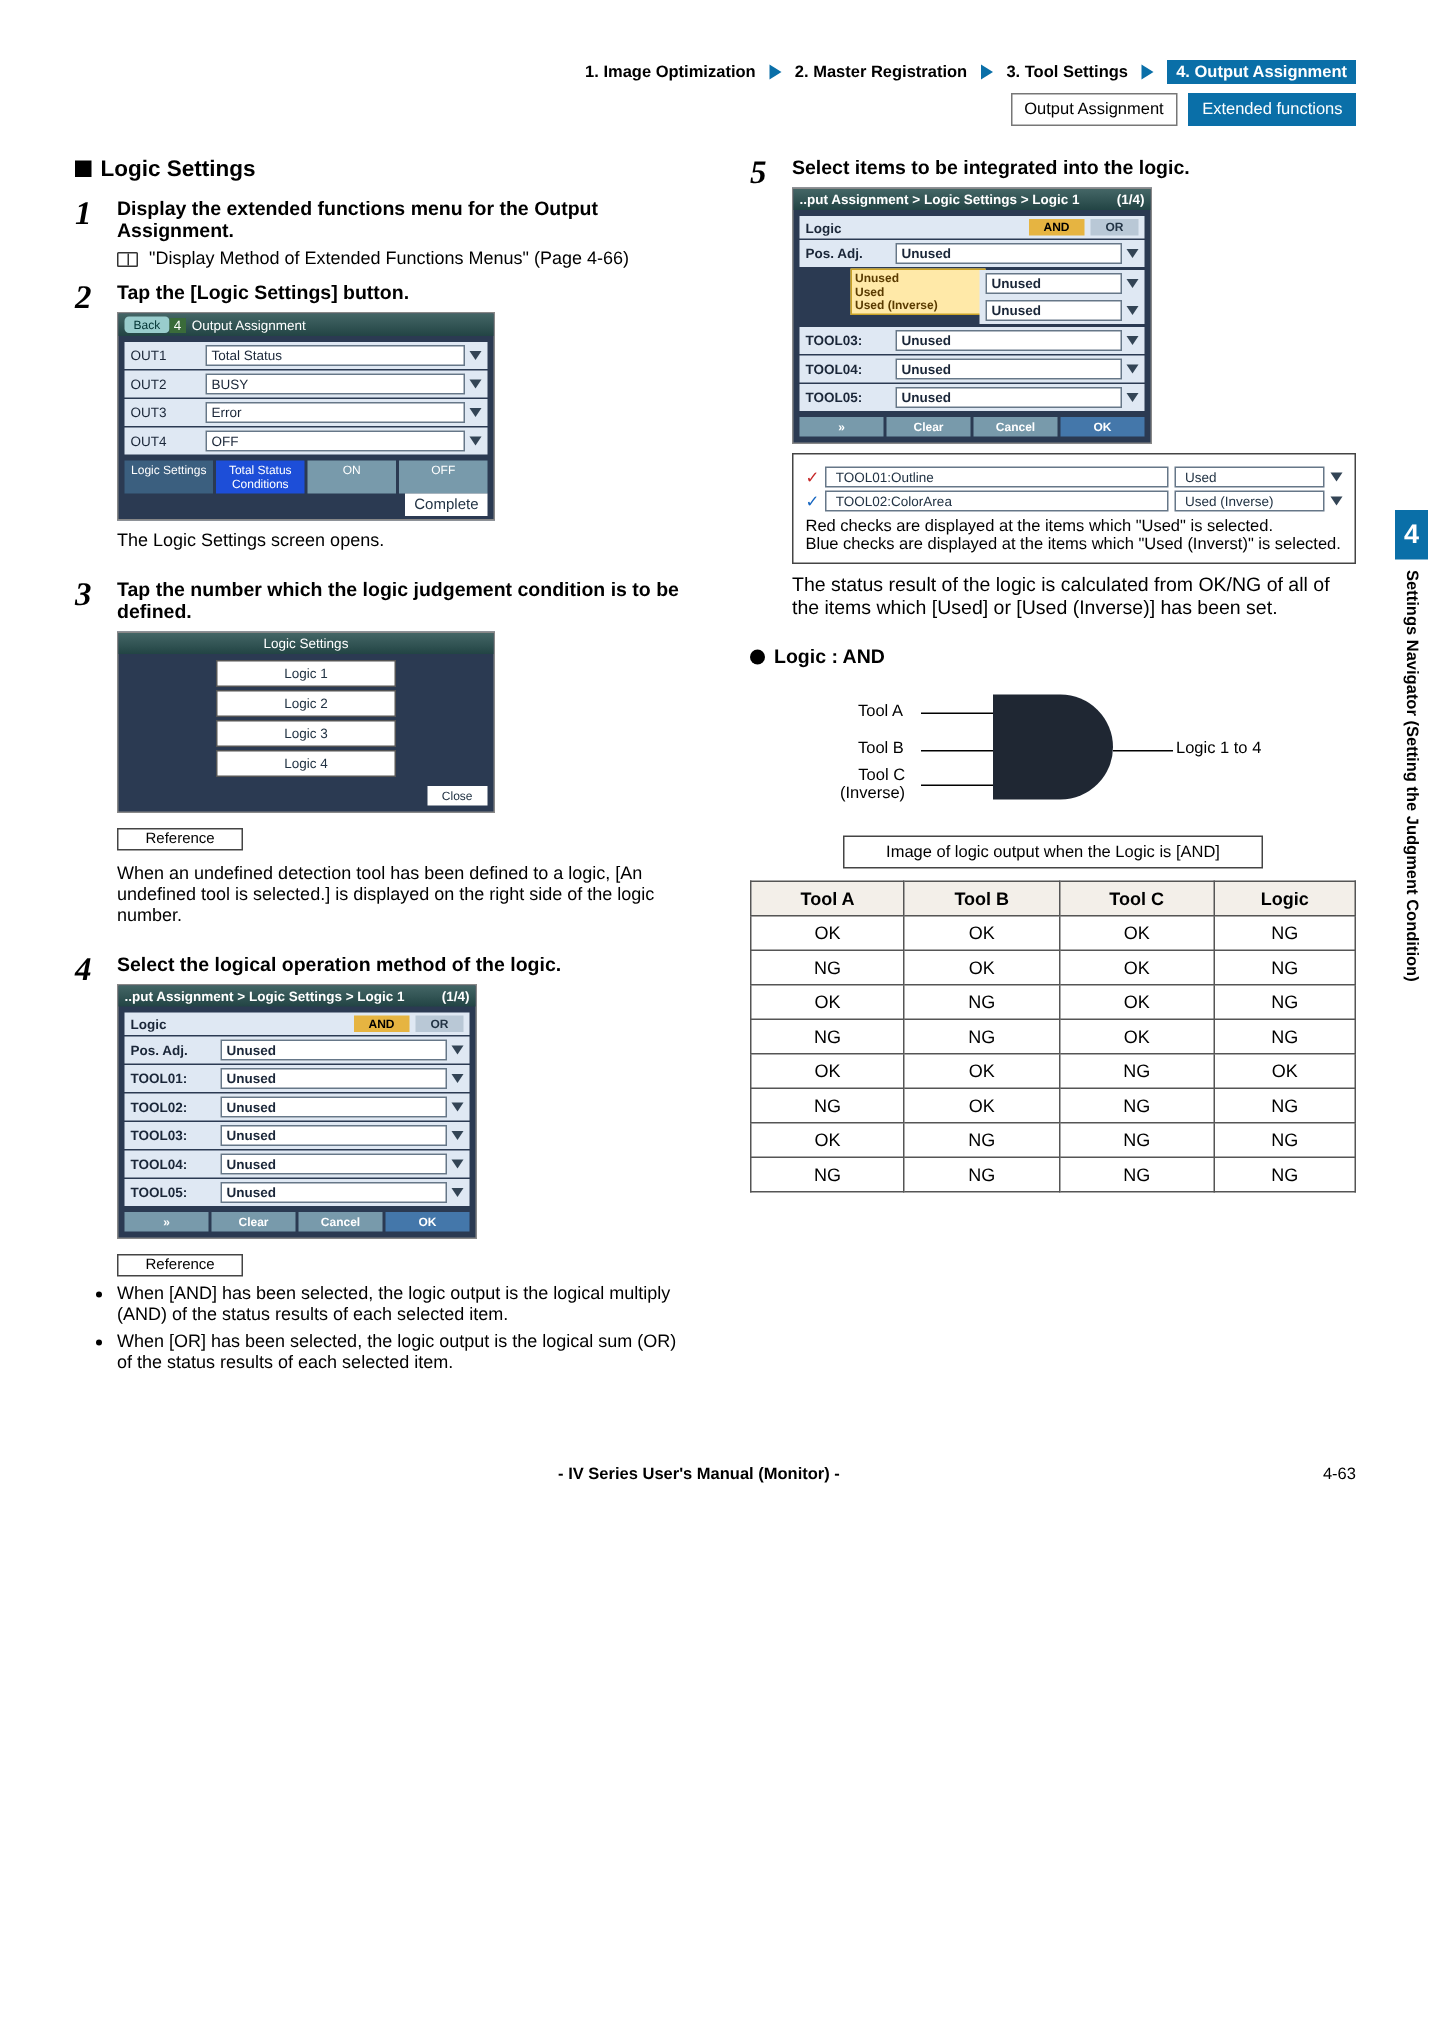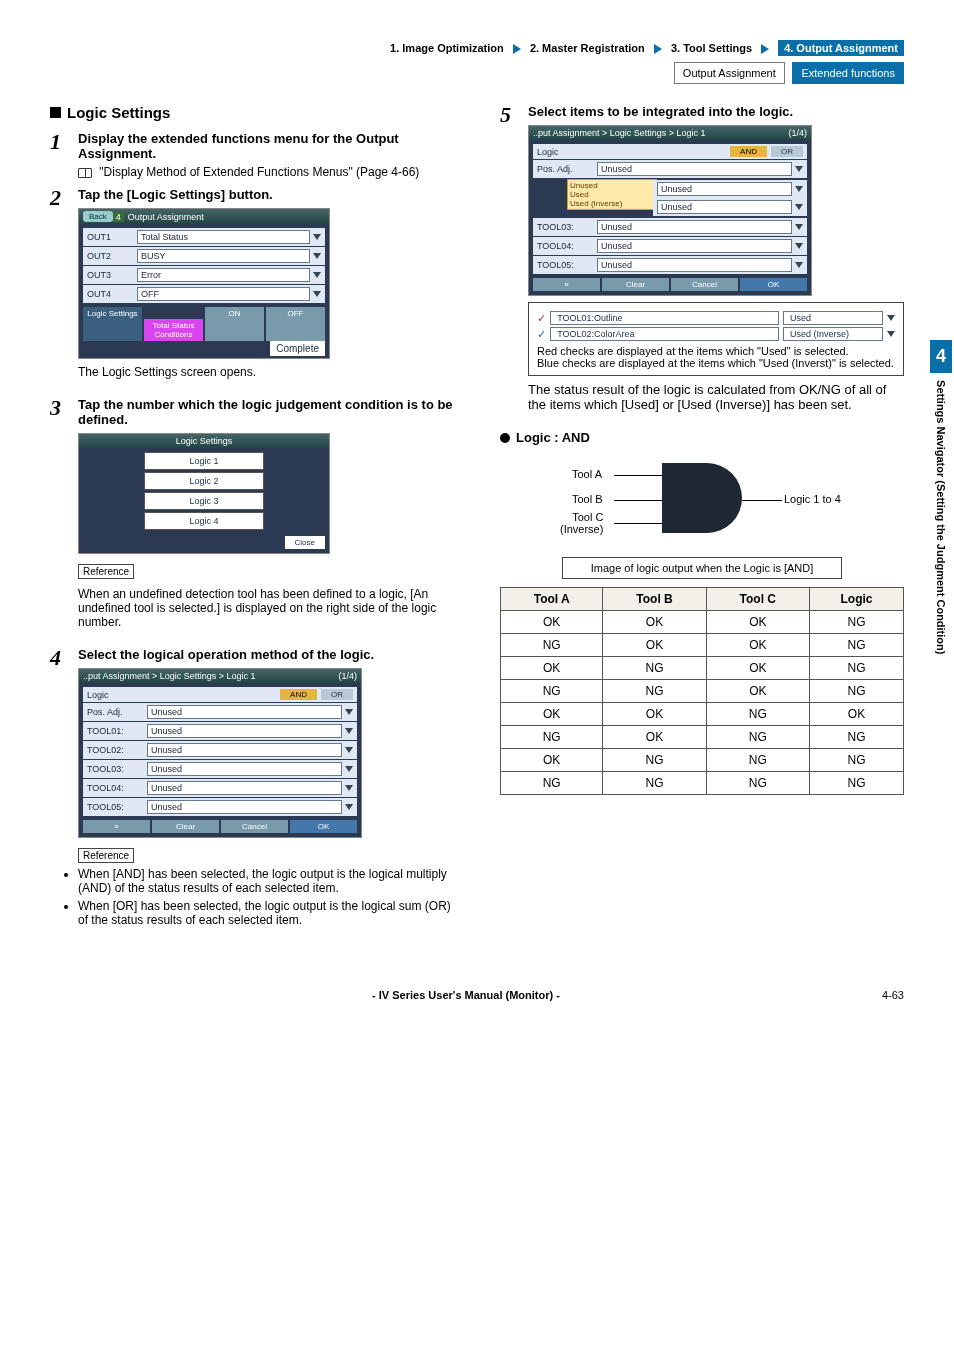--- a/index.html
+++ b/index.html
@@ -16,38 +16,38 @@
   .col { flex: 1; min-width: 0; }
   .section-title { font-size: 15px; font-weight: bold; margin-bottom: 10px; display: flex; align-items: center; }
   .sq { display: inline-block; width: 11px; height: 11px; background: #000; margin-right: 6px; }
   .step { display: flex; gap: 8px; margin-bottom: 8px; }
   .stepnum { font-family: "Times New Roman", serif; font-style: italic; font-weight: bold; font-size: 22px; line-height: 1; width: 20px; flex-shrink: 0; }
   .stepbody { flex: 1; }
   .steptitle { font-weight: bold; margin-bottom: 4px; }
   .book-icon { display: inline-block; width: 14px; height: 10px; border: 1px solid #333; border-radius: 1px; margin-right: 4px; vertical-align: middle; position: relative; }
   .book-icon::after { content: ""; position: absolute; left: 50%; top: 0; bottom: 0; width: 1px; background: #333; }
   .screenshot { border: 1px solid #888; background: #2b3a52; color: #d1d5db; font-family: sans-serif; font-size: 9px; padding: 4px; margin: 6px 0; width: 252px; }
-  .screenshot-lg { width: 284px; }
+  .screenshot-lg { width: 240px; font-weight: bold; }
   .sc-header { background: linear-gradient(#466, #244); color: #fff; padding: 2px 4px; margin: -4px -4px 4px -4px; display: flex; align-items: center; justify-content: space-between; }
   .sc-back { background: #9cc; color: #033; padding: 1px 6px; border-radius: 3px; font-size: 8px; }
   .sc-row { display: flex; align-items: center; background: #dfe8f3; color: #1a2638; margin: 1px 0; padding: 2px 4px; }
   .sc-row-label { width: 50px; }
   .sc-row-btn { flex: 1; background: #fff; border: 1px solid #678; padding: 1px 3px; margin-right: 3px; }
   .sc-tri { width: 0; height: 0; border-left: 4px solid transparent; border-right: 4px solid transparent; border-top: 6px solid #345; }
   .sc-footer { display: flex; justify-content: space-between; margin-top: 4px; gap: 2px; }
   .sc-footer-btn { background: #789aab; color: #fff; padding: 2px 4px; font-size: 8px; flex: 1; text-align: center; }
   .sc-footer-ok { background: #47a; }
   .sc-complete { text-align: right; margin-top: 2px; }
   .sc-complete span { background: #fff; color: #234; padding: 2px 6px; font-size: 10px; }
   .sc-logic-btn { background: #fff; color: #234; border: 1px solid #555; padding: 3px 30px; margin: 2px auto; display: block; width: 120px; text-align: center; }
   .sc-close { background: #fff; color: #234; padding: 2px 10px; font-size: 8px; float: right; margin-top: 4px; }
   .sc-and-or { display: flex; gap: 4px; margin-left: auto; }
   .sc-and { background: #e6b441; color: #000; padding: 1px 10px; font-size: 8px; }
   .sc-or { background: #b9c8d6; color: #234; padding: 1px 10px; font-size: 8px; }
-  .ref-tag { display: inline-block; border: 1px solid #444; padding: 1px 4px; font-size: 10px; background: #fff; margin: 4px 0; position: relative; }
+  .ref-tag { display: inline-block; border: 1px solid #444; padding: 1px 18px; font-size: 10px; background: #fff; margin: 4px 0; position: relative; }
   .caption { font-size: 12px; margin: 4px 0 10px 0; }
   .bullet-list { list-style: disc; font-size: 12px; }
   .bullet-list li { margin-bottom: 4px; }
   .subhead { font-weight: bold; font-size: 13px; margin: 8px 0; display: flex; align-items: center; }
   .dot { width: 10px; height: 10px; border-radius: 50%; background: #000; margin-right: 6px; }
   .logic-and-diagram { position: relative; width: 340px; height: 100px; margin: 4px auto; font-size: 11px; }
   .dshape { position: absolute; left: 130px; top: 10px; width: 80px; height: 70px; background: #1f2733; border-radius: 0 70px 70px 0; }
   .dlabel { position: absolute; font-size: 11px; }
   .dline { position: absolute; background: #000; height: 1px; }
   .img-caption-box { border: 1px solid #444; padding: 4px 8px; font-size: 11px; text-align: center; width: 280px; margin: 0 auto 8px auto; }
@@ -145,21 +145,21 @@
                   <span class="sc-tri"></span>
                 </div>
           <div class="sc-row">
                   <span class="sc-row-label">OUT4</span>
                   <span class="sc-row-btn">OFF</span>
                   <span class="sc-tri"></span>
                 </div>
         </div>
         <div class="sc-footer">
           <span class="sc-footer-btn" style="background:#3b5f7f;">Logic Settings</span>
-          <span class="sc-footer-btn" style="background:#d946ef;margin-top:12px;">Total Status Conditions</span>
+          <span class="sc-footer-btn" style="background:#1d4ed8;">Total Status Conditions</span>
           <span class="sc-footer-btn">ON</span>
           <span class="sc-footer-btn">OFF</span>
         </div>
         <div class="sc-complete"><span>Complete</span></div>
       </div>
       <div class="caption">The Logic Settings screen opens.</div>
     </div>
   </div>
 
   <div class="step">

